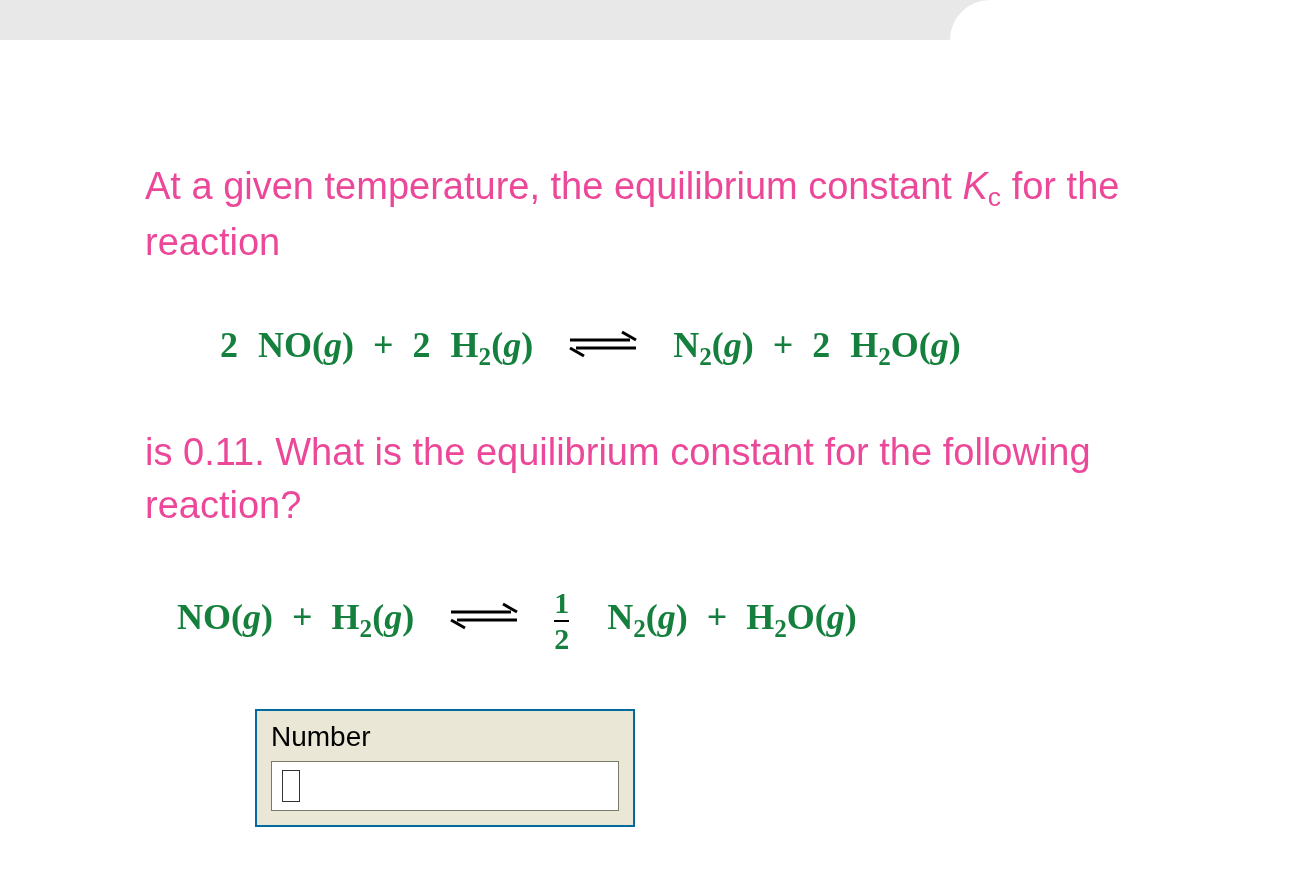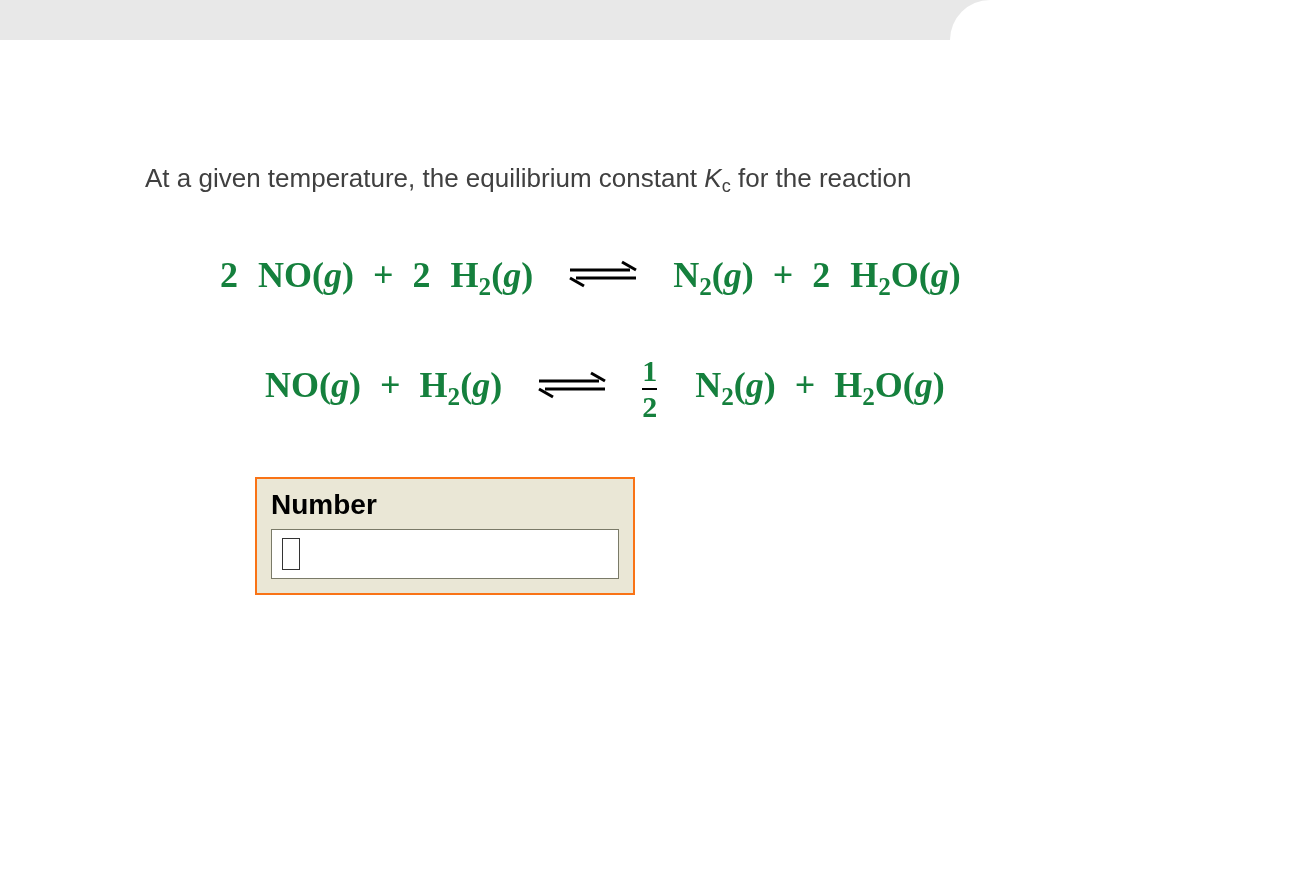--- a/index.html
+++ b/index.html
@@ -28,34 +28,34 @@
     background: #ffffff;
     border-top-left-radius: 40px;
   }
   .content {
     position: absolute;
     top: 160px;
     left: 145px;
     width: 1040px;
   }
   .qtext {
-    font-size: 26px;
+    font-size: 38px;
     line-height: 1.4;
-    color: #404040;
+    color: #ec4899;
   }
   .equation {
     font-family: "Times New Roman", Times, serif;
     font-size: 36px;
     font-weight: bold;
     color: #15803d;
     margin: 55px 0 55px 75px;
     white-space: nowrap;
   }
   .eq2 {
-    margin-left: 120px;
+    margin-left: 32px;
   }
   .sub {
     font-size: 0.7em;
     vertical-align: -0.3em;
     font-weight: bold;
   }
   .gstate {
     font-style: italic;
     font-weight: bold;
   }
@@ -90,25 +90,24 @@
     display: block;
     font-size: 30px;
     font-weight: bold;
     border-top: 2px solid #000;
     padding-top: 2px;
   }
   .answer-box {
     margin-top: 55px;
     margin-left: 110px;
     width: 380px;
-    border: 2px solid #f97316;
+    border: 2px solid #0369a1;
     background: #eae7d6;
     box-sizing: border-box;
     padding: 10px 14px 14px 14px;
-    font-weight: bold;
   }
   .answer-label {
     font-size: 28px;
     color: #000;
     margin-bottom: 8px;
   }
   .answer-input {
     width: 348px;
     height: 50px;
     border: 1px solid #7a7a68;
@@ -150,20 +149,23 @@
         <polyline points="58,6 72,14" fill="none" stroke="#000" stroke-width="3"></polyline>
         <line x1="12" y1="22" x2="72" y2="22" stroke="#000" stroke-width="3"></line>
         <polyline points="20,30 6,22" fill="none" stroke="#000" stroke-width="3"></polyline>
       </svg>
     </span>
     <span>N</span><span class="sub">2</span><span class="paren">(</span><span class="gstate">g</span><span class="paren">)</span>
     <span class="sp"></span><span>+</span><span class="sp"></span>
     <span>2</span><span class="sp2"></span><span>H</span><span class="sub">2</span><span>O</span><span class="paren">(</span><span class="gstate">g</span><span class="paren">)</span>
   </div>
 
+  <div class="qtext">
+    <span>is </span><span>0.11</span><span>. What is the equilibrium constant for the following reaction?</span>
+  </div>
 
   <div class="equation eq2">
     <span>NO</span><span class="paren">(</span><span class="gstate">g</span><span class="paren">)</span>
     <span class="sp"></span><span>+</span><span class="sp"></span>
     <span>H</span><span class="sub">2</span><span class="paren">(</span><span class="gstate">g</span><span class="paren">)</span>
     <span class="eq-arrow">
       <svg width="78" height="36" viewBox="0 0 78 36">
         <line x1="6" y1="14" x2="66" y2="14" stroke="#000" stroke-width="3"></line>
         <polyline points="58,6 72,14" fill="none" stroke="#000" stroke-width="3"></polyline>
         <line x1="12" y1="22" x2="72" y2="22" stroke="#000" stroke-width="3"></line>

